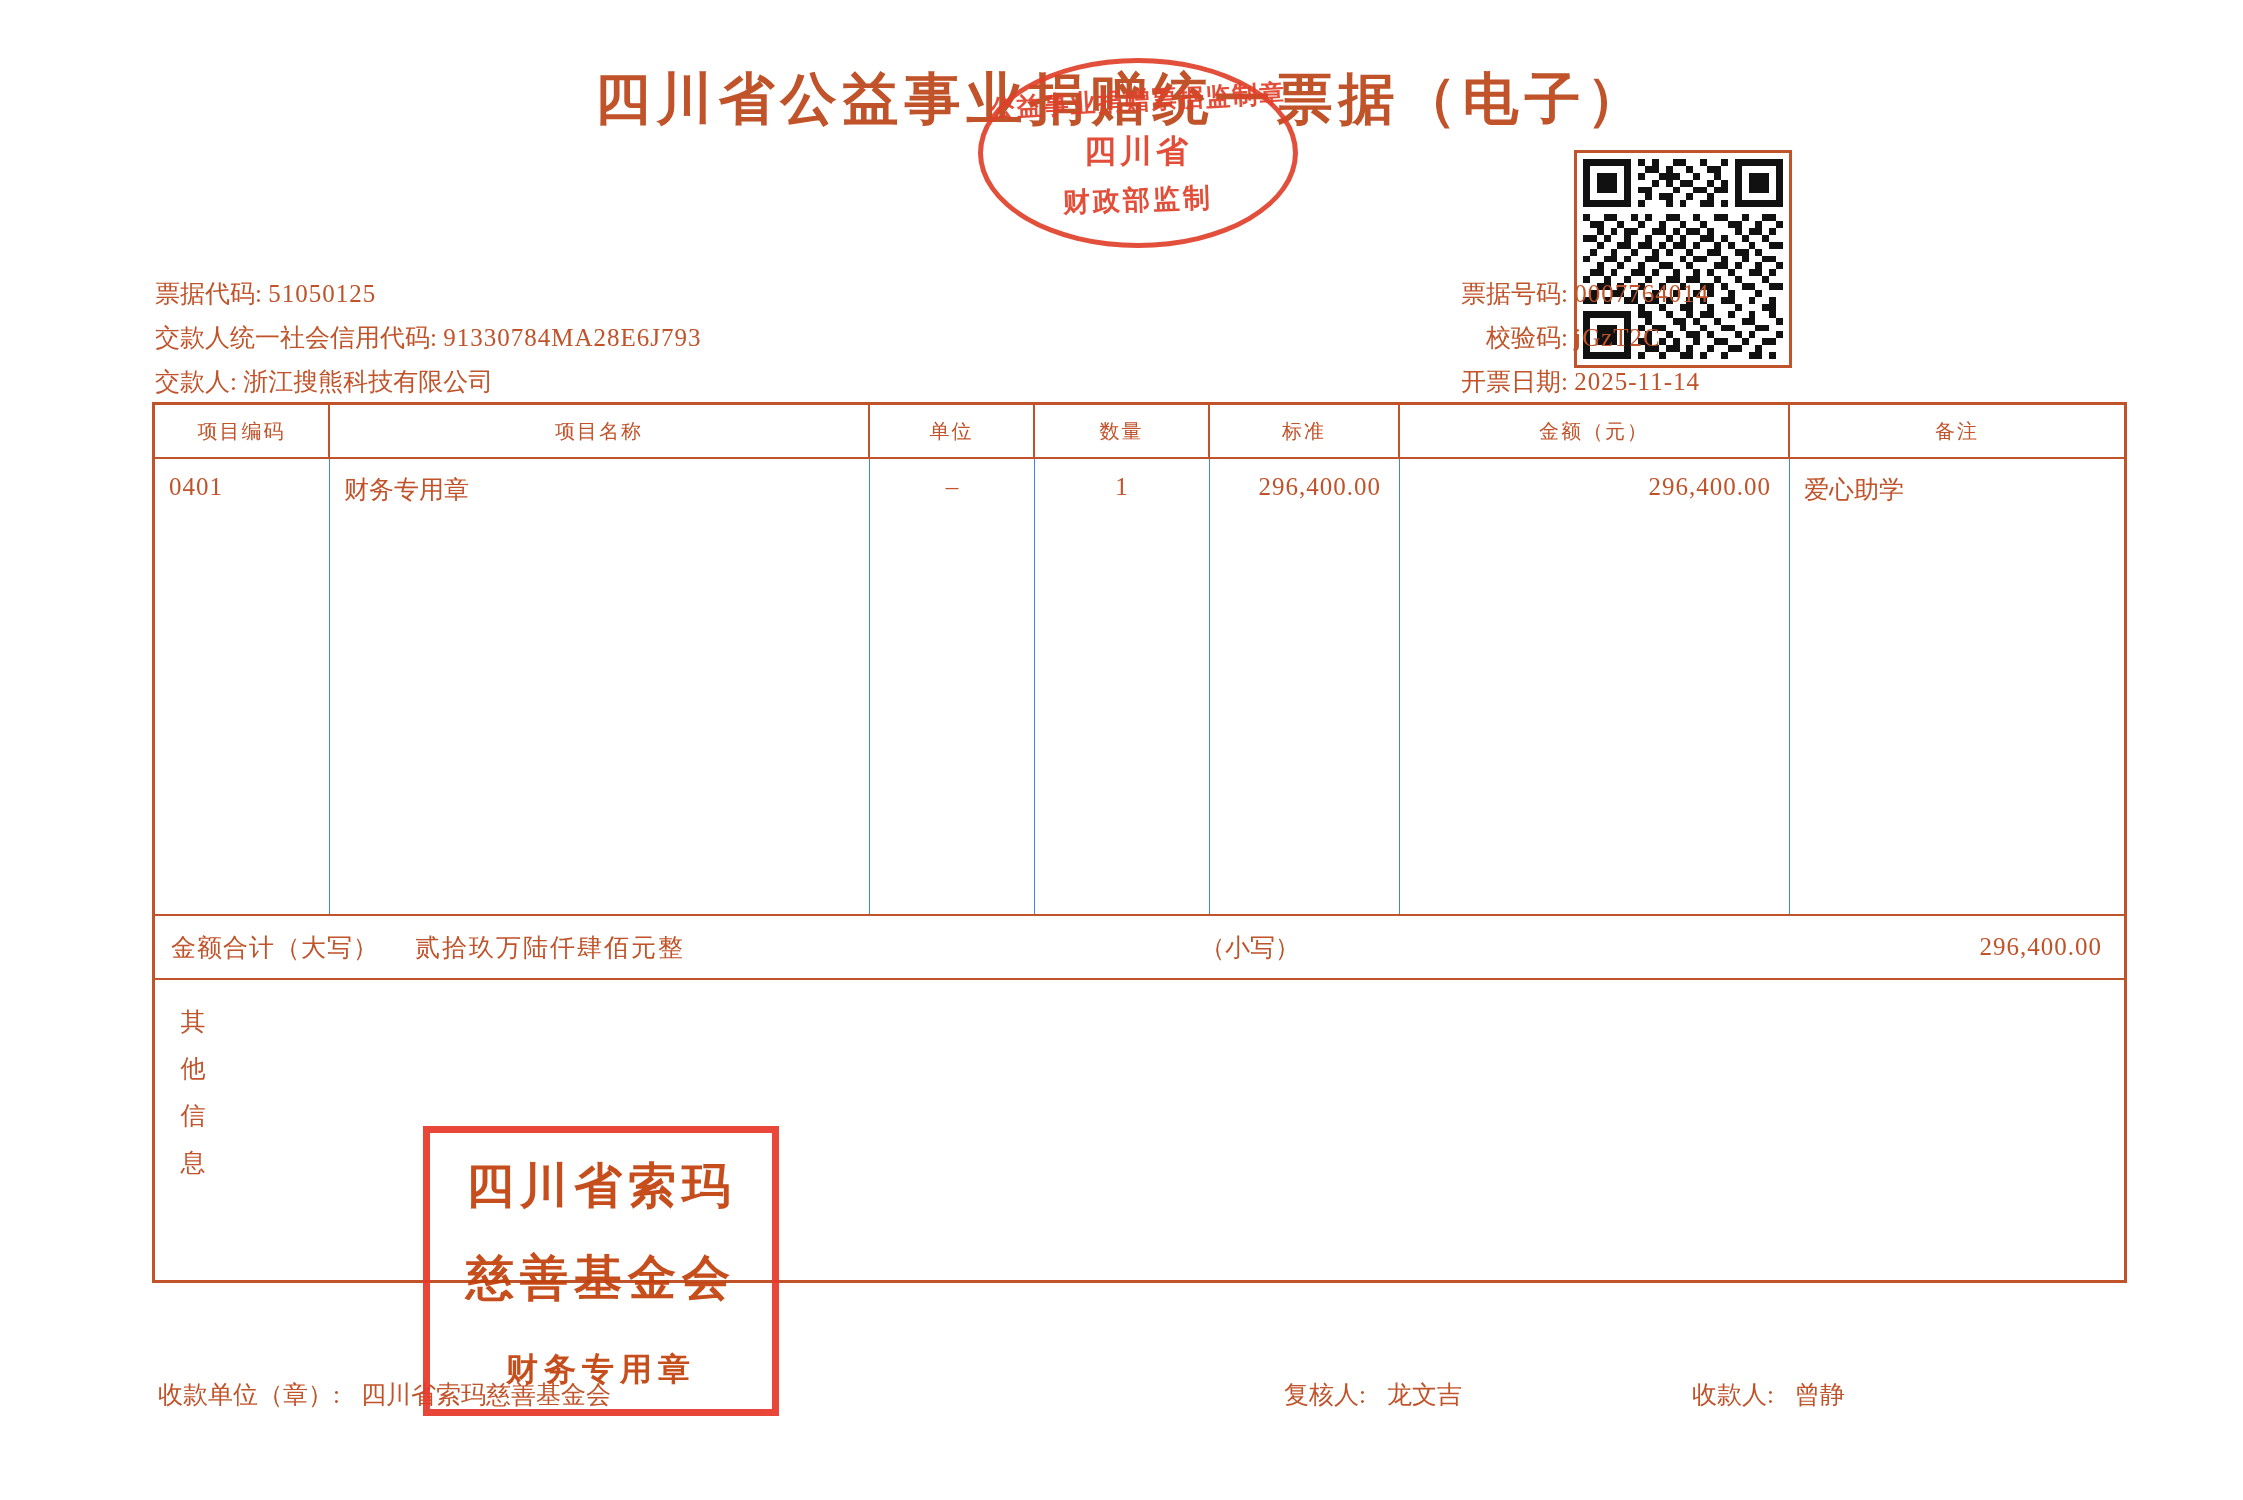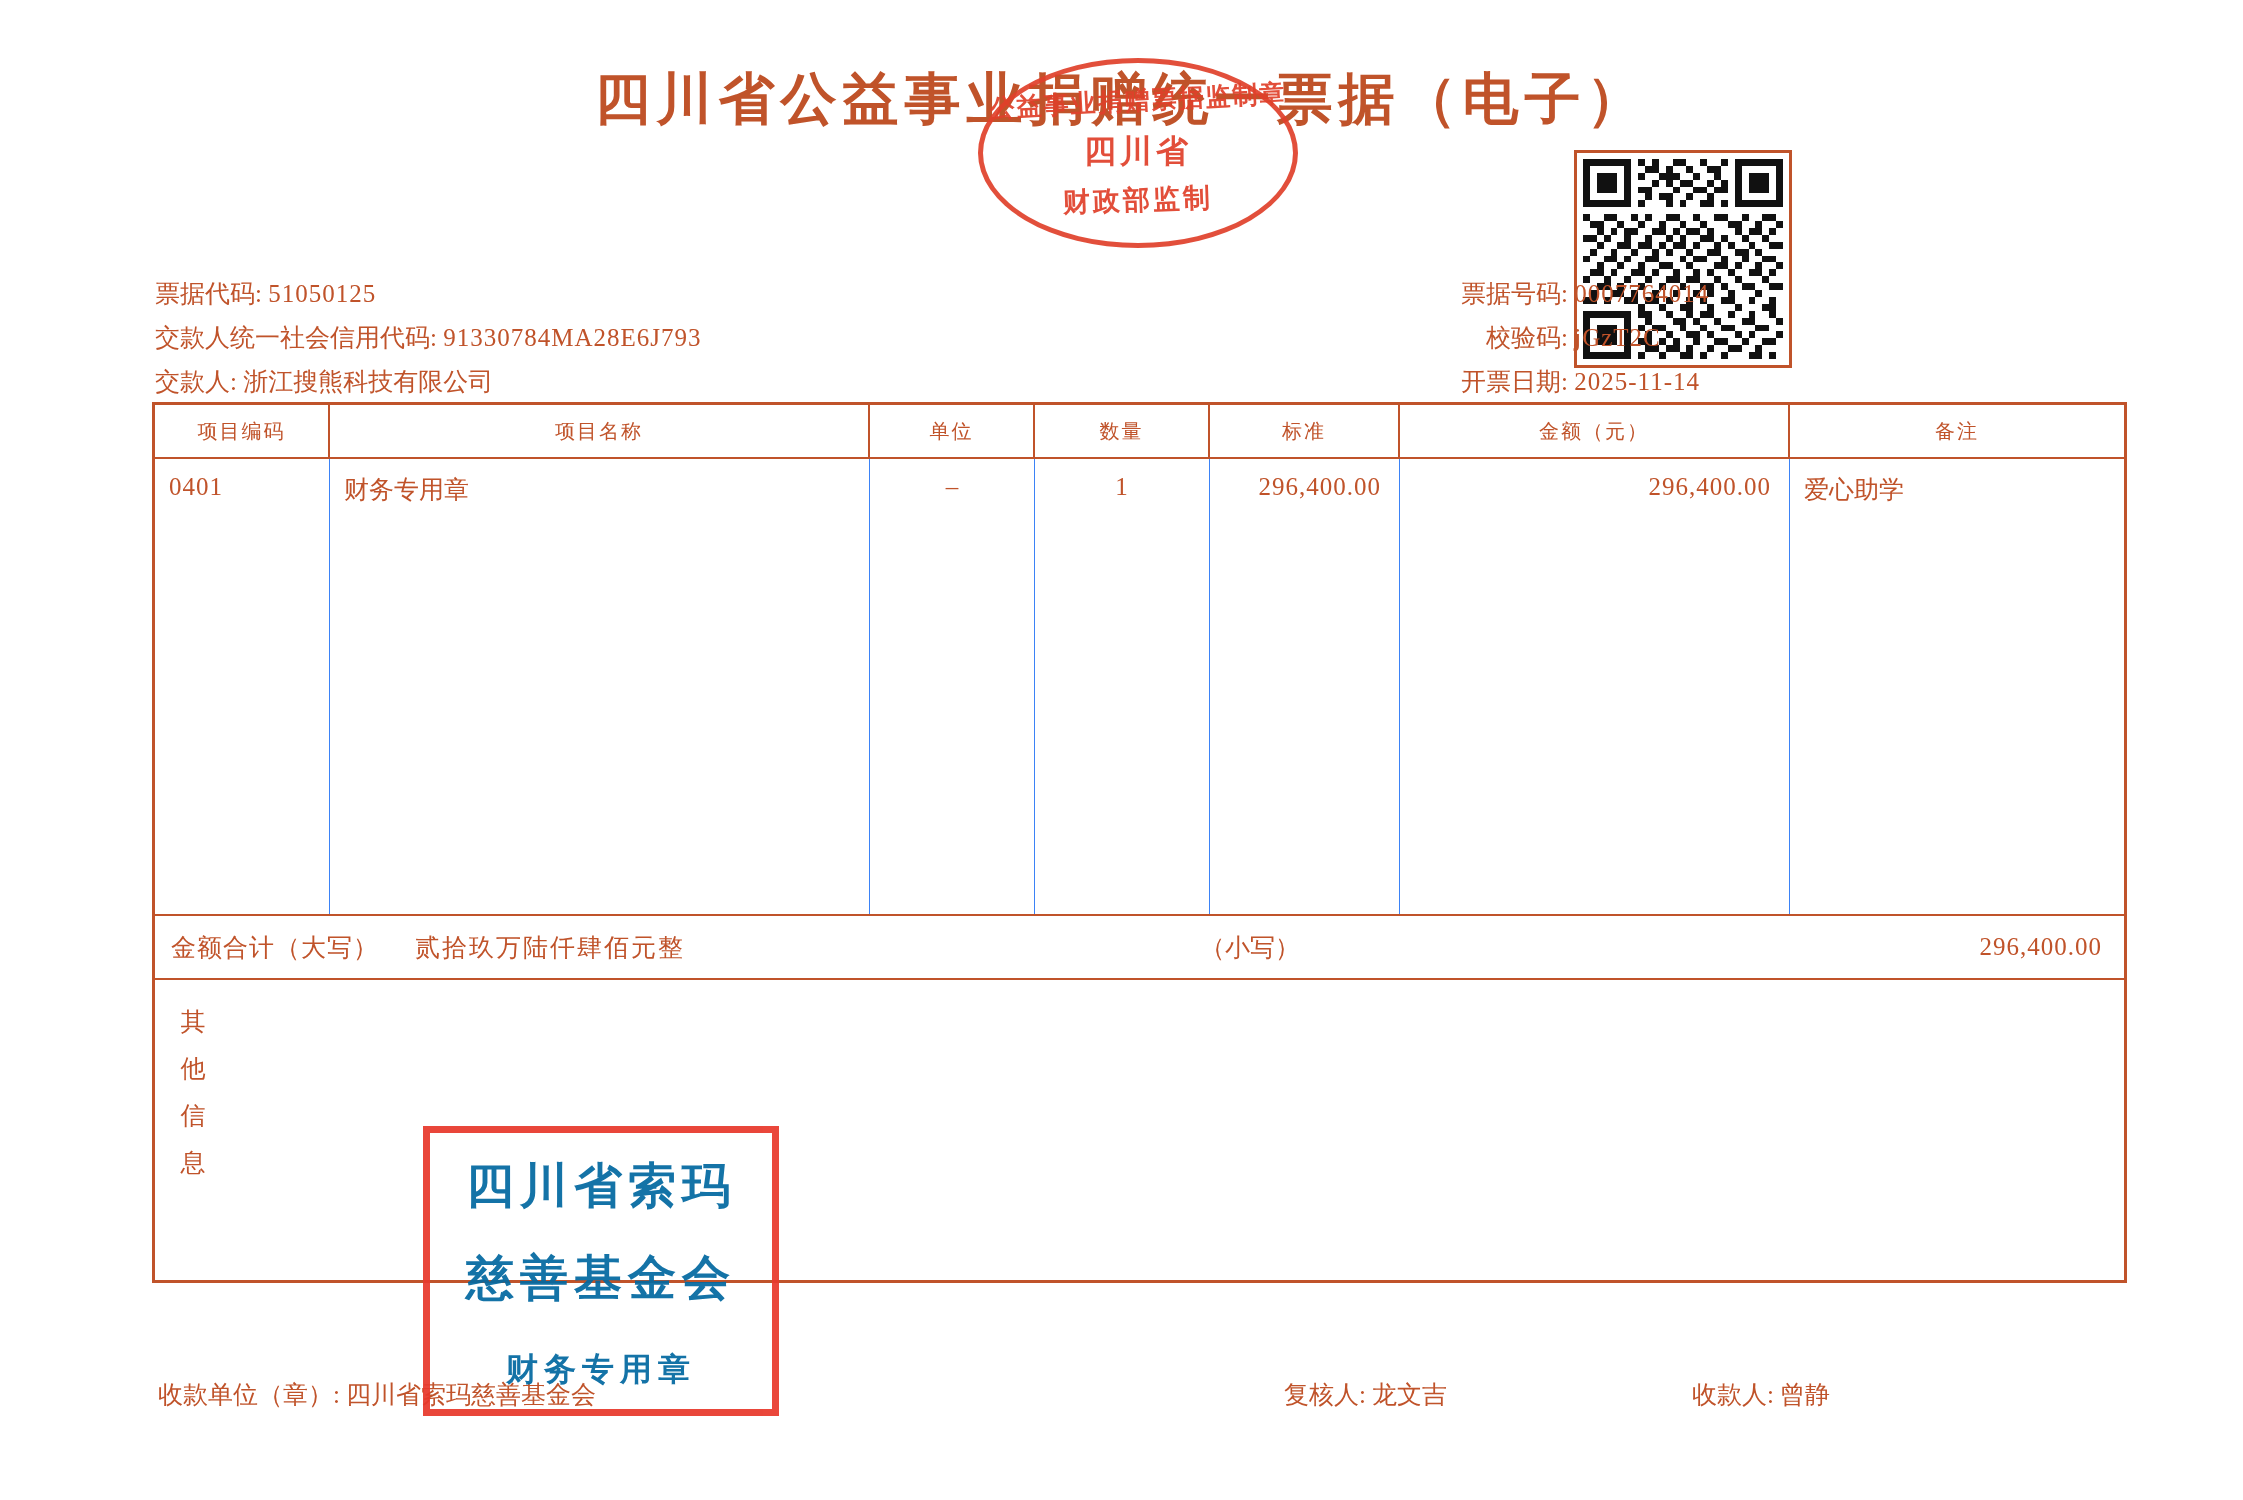--- a/index.html
+++ b/index.html
@@ -155,21 +155,21 @@
     position: absolute;
     left: 152px;
     top: 1378px;
     width: 1975px;
     font-size: 25px;
     white-space: nowrap;
   }
   .f-payee { position: absolute; left: 6px; top: 0; }
   .f-check { position: absolute; left: 1132px; top: 0; }
   .f-cashier { position: absolute; left: 1540px; top: 0; }
-  .f-val { margin-left: 6px; }
+  .f-val { margin-left: 21px; }
 
   
   .seal-oval {
     position: absolute;
     left: 978px;
     top: 58px;
     width: 320px;
     height: 190px;
     pointer-events: none;
   }
@@ -196,21 +196,21 @@
   .seal-oval .t3 { top: 124px; font-size: 27px; letter-spacing: 3px; transform: rotate(-2deg); }
 
   .seal-square {
     position: absolute;
     left: 423px;
     top: 1126px;
     width: 356px;
     height: 290px;
     border: 7px solid #e8392c;
     box-sizing: border-box;
-    color: #0369a1;
+    color: #c2410c;
     opacity: .93;
     pointer-events: none;
     padding-top: 6px;
   }
   .seal-square div {
     text-align: center;
     font-weight: bold;
     font-family: "DejaVu Serif", serif;
     letter-spacing: 6px;
   }

